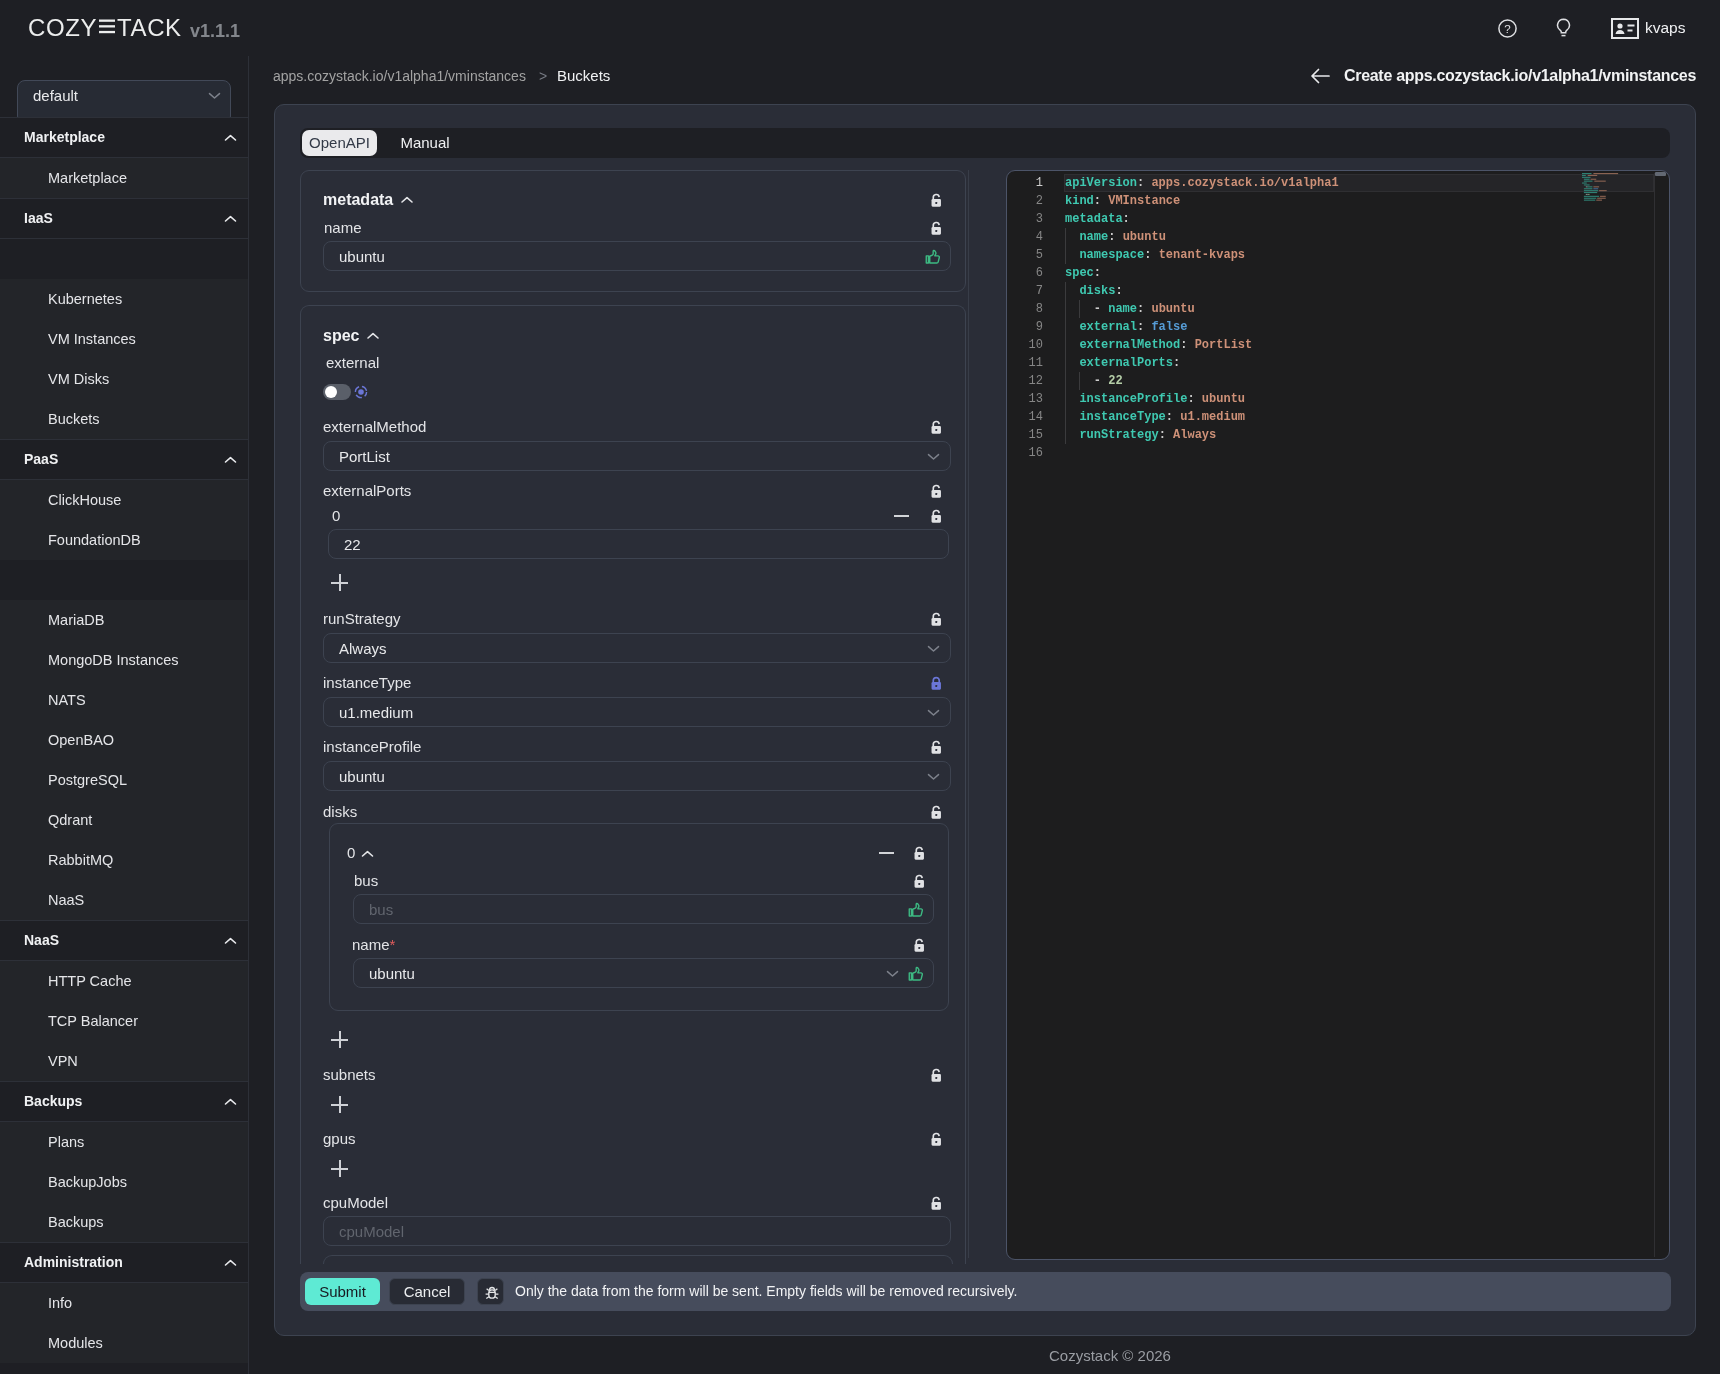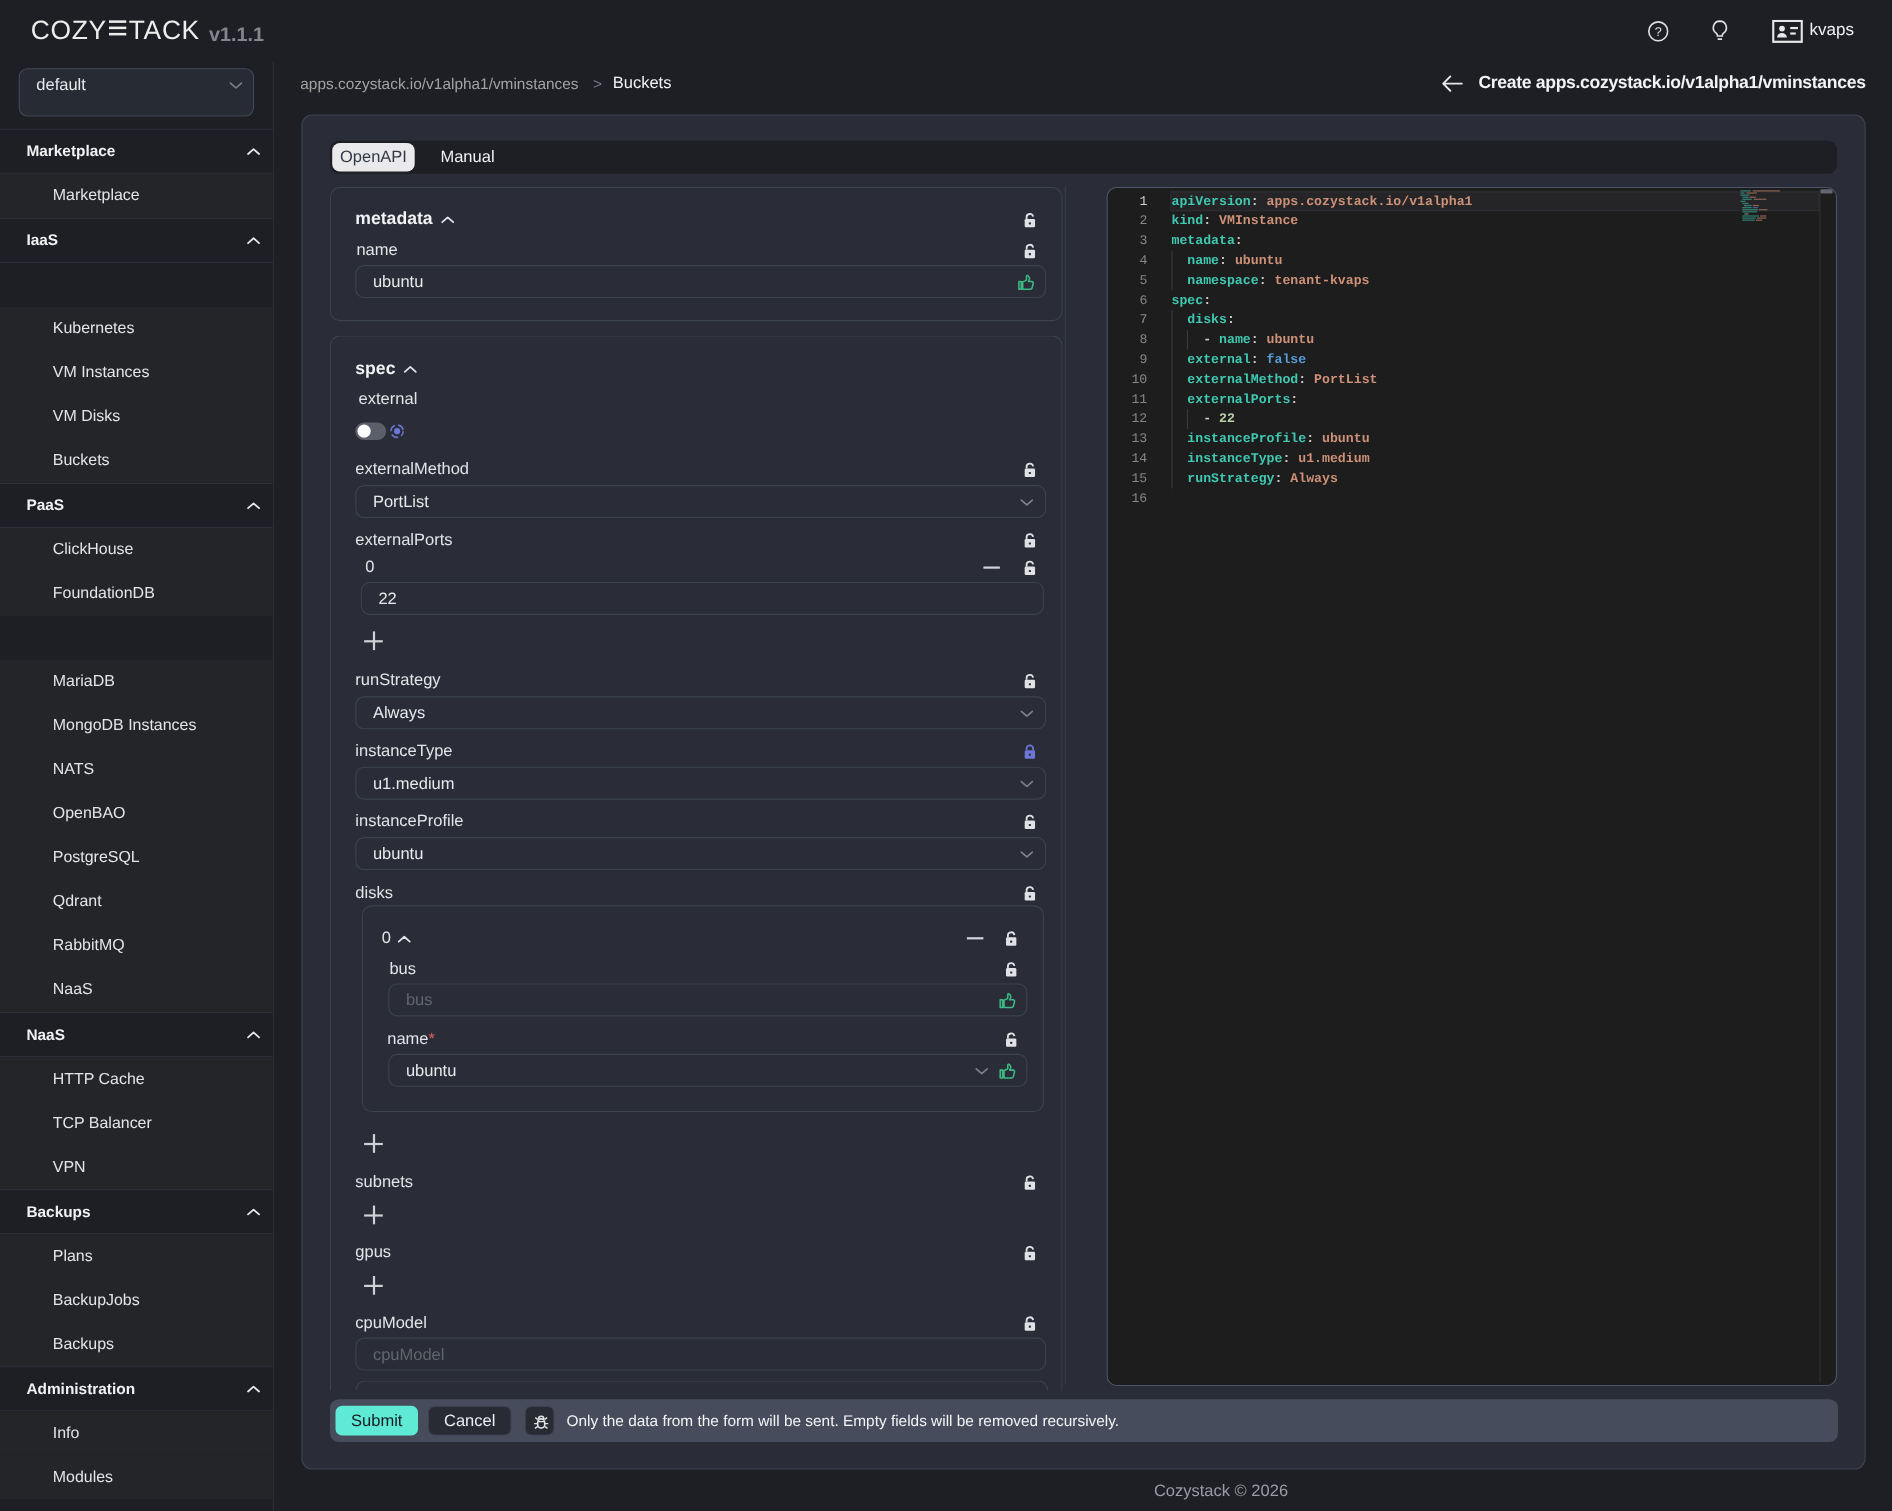--- a/index.html
+++ b/index.html
@@ -1,20 +1,20 @@
 <!DOCTYPE html>
 <html><head><meta charset="utf-8"><title>Cozystack</title>
 <style>
 * { margin:0; padding:0; box-sizing:border-box; }
 html,body { width:1720px; height:1374px; background:#1e1f24; font-family:"Liberation Sans",sans-serif; overflow:hidden; }
 body { position:relative; color:#e8e9eb; }
 .logo { position:absolute; left:28px; top:14px; font-size:24px; letter-spacing:0.6px; color:#eceded; font-weight:400; }
 .ver { position:absolute; left:190px; top:21px; font-size:18px; font-weight:700; color:#83868c; }
 .sidebar { position:absolute; left:0; top:56px; width:249px; bottom:0; background:#1e1f24; border-right:1px solid #2d3038; }
-.selectbox { position:absolute; left:17px; top:6px; width:214px; height:44px; background:#272b34; border:1px solid #424958; border-radius:8px; }
+.selectbox { position:absolute; left:17px; top:24px; width:214px; height:44px; background:#272b34; border:1px solid #424958; border-radius:8px; }
 .selectbox span { position:absolute; left:15px; top:6px; font-size:15px; color:#e9eaec; }
 .sgh { position:absolute; left:0; right:0; height:41px; background:#1e1f24; border-top:1px solid #2d3038; border-bottom:1px solid #2d3038; font-size:14px; font-weight:700; color:#f0f1f3; line-height:39px; padding-left:24px; }
 .ssub { position:absolute; left:0; right:0; height:40px; background:#232529; font-size:14.5px; color:#e4e5e8; line-height:40px; padding-left:48px; }
 .sgh svg { right:11px; left:auto !important; }
 .bc { position:absolute; top:68px; font-size:14px; }
 .panel { position:absolute; left:274px; top:104px; width:1422px; height:1232px; background:#2a2d37; border:1px solid #3d4350; border-radius:10px; }
 .rail { position:absolute; left:25px; top:23px; width:1370px; height:30px; background:#1e1f24; border-radius:8px; }
 .thumb { position:absolute; left:2px; top:2px; width:75px; height:26px; background:#eaeaec; border-radius:7px; color:#333a47; font-size:15px; text-align:center; line-height:26px; }
 .rail .manual { position:absolute; left:95px; top:0; width:60px; text-align:center; line-height:30px; font-size:15px; color:#f0f1f3; }
 .formcol { position:absolute; left:25px; top:65px; width:668px; height:1094px; overflow:hidden; }

